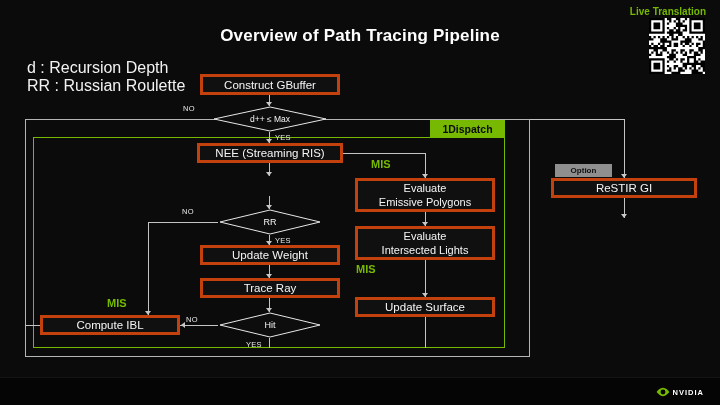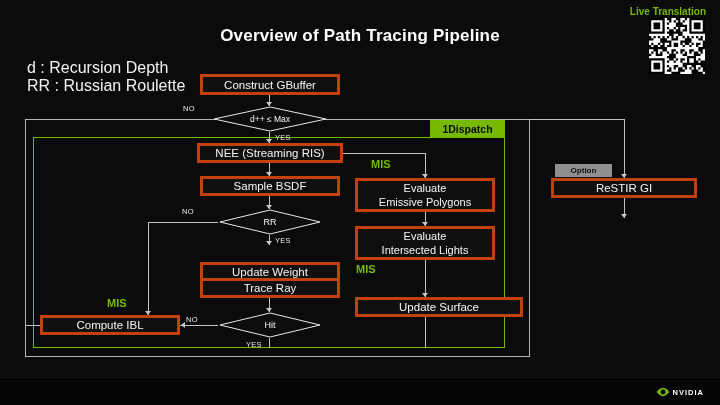--- a/index.html
+++ b/index.html
@@ -94,29 +94,28 @@
   <div class="arr-down" style="left:422px;top:174px;"></div>
   <div class="arr-down" style="left:422px;top:222px;"></div>
   <div class="arr-down" style="left:422px;top:293px;"></div>
   <div class="arr-down" style="left:621px;top:174px;"></div>
   <div class="arr-down" style="left:621px;top:214px;"></div>
   <div class="arr-down" style="left:145px;top:311px;"></div>
   <div class="arr-left" style="left:181px;top:322px;"></div>
 
   <div class="node" style="left:200px;top:74px;width:140px;height:21px;">Construct GBuffer</div>
   <div class="node" style="left:197px;top:143px;width:146px;height:20px;">NEE (Streaming RIS)</div>
-  <div class="node" style="left:200px;top:176px;width:140px;height:20px;">Sample BSDF</div>
-  <div class="node" style="left:200px;top:245px;width:140px;height:20px;margin-top:17px;">Update Weight</div>
+  <div class="node" style="left:200px;top:245px;width:140px;height:20px;">Update Weight</div>
   <div class="node" style="left:200px;top:278px;width:140px;height:20px;">Trace Ray</div>
   <div class="node" style="left:40px;top:315px;width:140px;height:20px;">Compute IBL</div>
   <div class="node" style="left:355px;top:178px;width:140px;height:34px;font-size:11px;">Evaluate
 Emissive Polygons</div>
   <div class="node" style="left:355px;top:226px;width:140px;height:34px;font-size:11px;">Evaluate
 Intersected  Lights</div>
-  <div class="node" style="left:355px;top:297px;width:168px;height:20px;">Update Surface</div>
+  <div class="node" style="left:355px;top:297px;width:140px;height:20px;">Update Surface</div>
   <div class="node" style="left:551px;top:178px;width:146px;height:20px;">ReSTIR GI</div>
 
   <div class="badge-option" style="left:555px;top:164px;width:57px;height:13px;">Option</div>
 
   <svg class="diamond" style="left:212px;top:106px;" width="116" height="26">
     <polygon points="58,1 114,13 58,25 2,13"></polygon>
   </svg>
   <div class="diamond-label" style="left:212px;top:106px;width:116px;height:26px;font-size:8.5px;">d++ ≤ Max</div>
 
   <svg class="diamond" style="left:218px;top:209px;" width="104" height="26">

